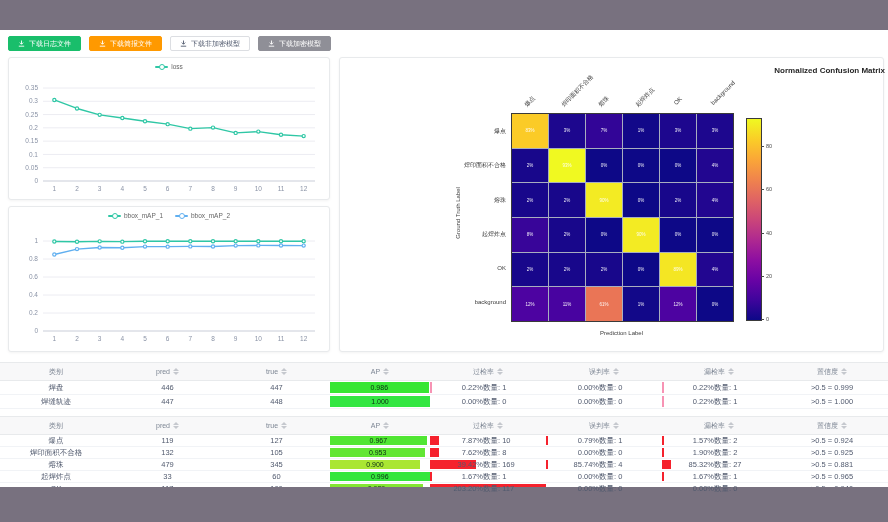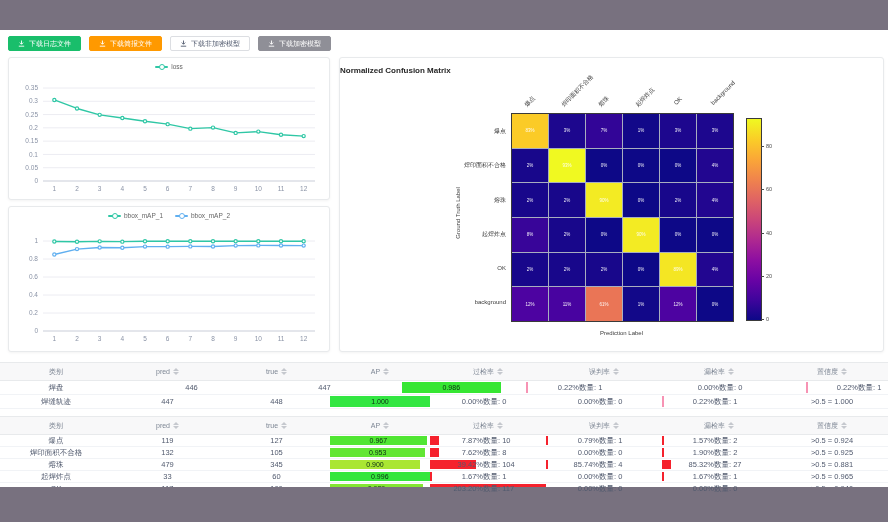--- a/index.html
+++ b/index.html
@@ -28,21 +28,21 @@
 
   .legend{position:absolute;top:5px;left:0;width:100%;display:flex;justify-content:center;gap:12px;
     font-size:6.5px;color:#666;z-index:2;}
   .legend-item{display:inline-flex;align-items:center;gap:3px;}
   .lmark{position:relative;width:13px;height:5px;}
   .lmark .lline{position:absolute;left:0;right:0;top:2px;height:1.5px;border-radius:1px;}
   .lmark .lcircle{position:absolute;left:4px;top:0;width:4px;height:4px;border-radius:50%;
     background:#fff;border:1.5px solid;}
 
   
-  #matrix-title{position:absolute;left:0;top:8px;width:545px;text-align:left;
+  #matrix-title{position:absolute;left:0;top:8px;width:545px;text-align:right;
     font-size:8px;font-weight:bold;color:#262626;}
   #matrix-grid{position:absolute;left:171px;top:55px;width:221px;height:207px;
     display:grid;grid-template-columns:repeat(6,1fr);grid-template-rows:repeat(6,1fr);
     gap:1px;background:#a8aebf;border:1px solid #3a3a3a;}
   .mcell{display:flex;align-items:center;justify-content:center;}
   .mcell span{font-size:4.5px;color:rgba(255,255,255,.92);}
   .mcol-label{position:absolute;font-size:6px;color:#3c3c3c;white-space:nowrap;
     transform:rotate(-45deg);transform-origin:0 100%;}
   .mrow-label{position:absolute;font-size:6px;color:#3c3c3c;width:76px;text-align:right;}
   #matrix-ylabel{position:absolute;left:63px;top:152px;width:110px;text-align:center;
@@ -421,21 +421,21 @@
           </span>
         </div>
         <div class="tcell">
           <span>置信度</span>
           <span class="caret">
             <i class="up"></i>
             <i class="down"></i>
           </span>
         </div>
       </div>
-      <div class="trow tdata" style="height: 13px; gap: 24px;">
+      <div class="trow tdata" style="height: 13px;">
         <div class="tcell">焊盘</div>
         <div class="tcell">446</div>
         <div class="tcell">447</div>
         <div class="tcell">
           <div class="ap-bar" style="width: 98.6%; background: rgb(54, 230, 51);">0.986</div>
         </div>
         <div class="tcell">
           <div class="rate-bar" style="background: rgb(247, 147, 180); width: 0.22%; min-width: 2px;"></div>
           <span class="rate-pct">0.22%</span>
           <span class="rate-cnt">数量: 1</span>
@@ -584,21 +584,21 @@
       <div class="trow tdata" style="height: 11px;">
         <div class="tcell">熔珠</div>
         <div class="tcell">479</div>
         <div class="tcell">345</div>
         <div class="tcell">
           <div class="ap-bar" style="width: 90%; background: rgb(170, 230, 51);">0.900</div>
         </div>
         <div class="tcell">
           <div class="rate-bar" style="background: rgb(245, 34, 45); width: 39.42%; min-width: 2px;"></div>
           <span class="rate-pct">39.42%</span>
-          <span class="rate-cnt">数量: 104</span>
+          <span class="rate-cnt">数量: 169</span>
         </div>
         <div class="tcell">
           <div class="rate-bar" style="background: rgb(245, 34, 45); width: 1.16%; min-width: 2px;"></div>
           <span class="rate-pct">85.74%</span>
           <span class="rate-cnt">数量: 4</span>
         </div>
         <div class="tcell">
           <div class="rate-bar" style="background: rgb(245, 34, 45); width: 7.83%; min-width: 2px;"></div>
           <span class="rate-pct">85.32%</span>
           <span class="rate-cnt">数量: 27</span>

